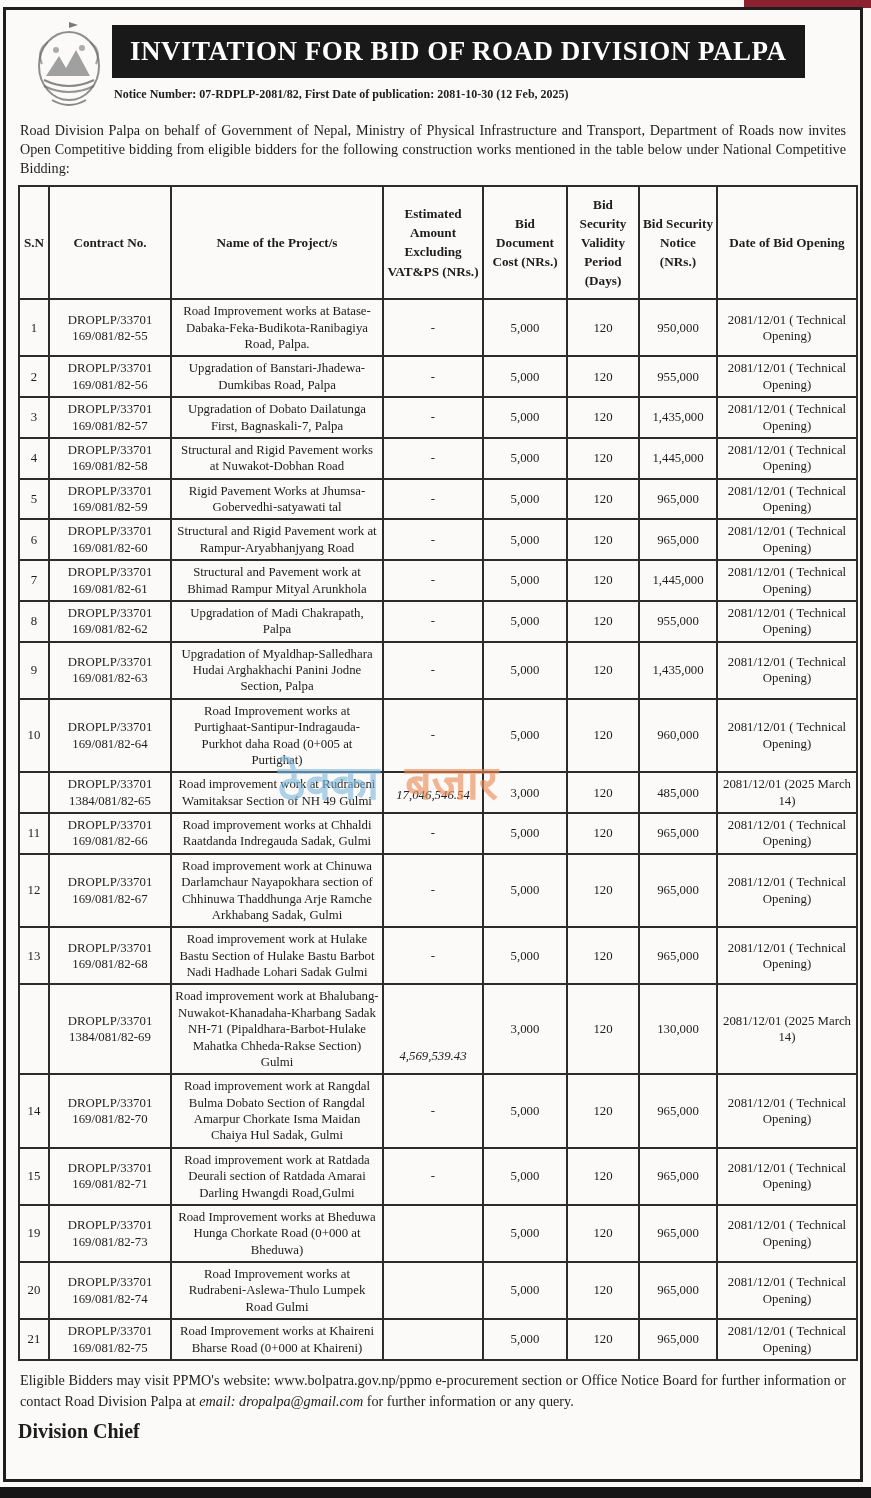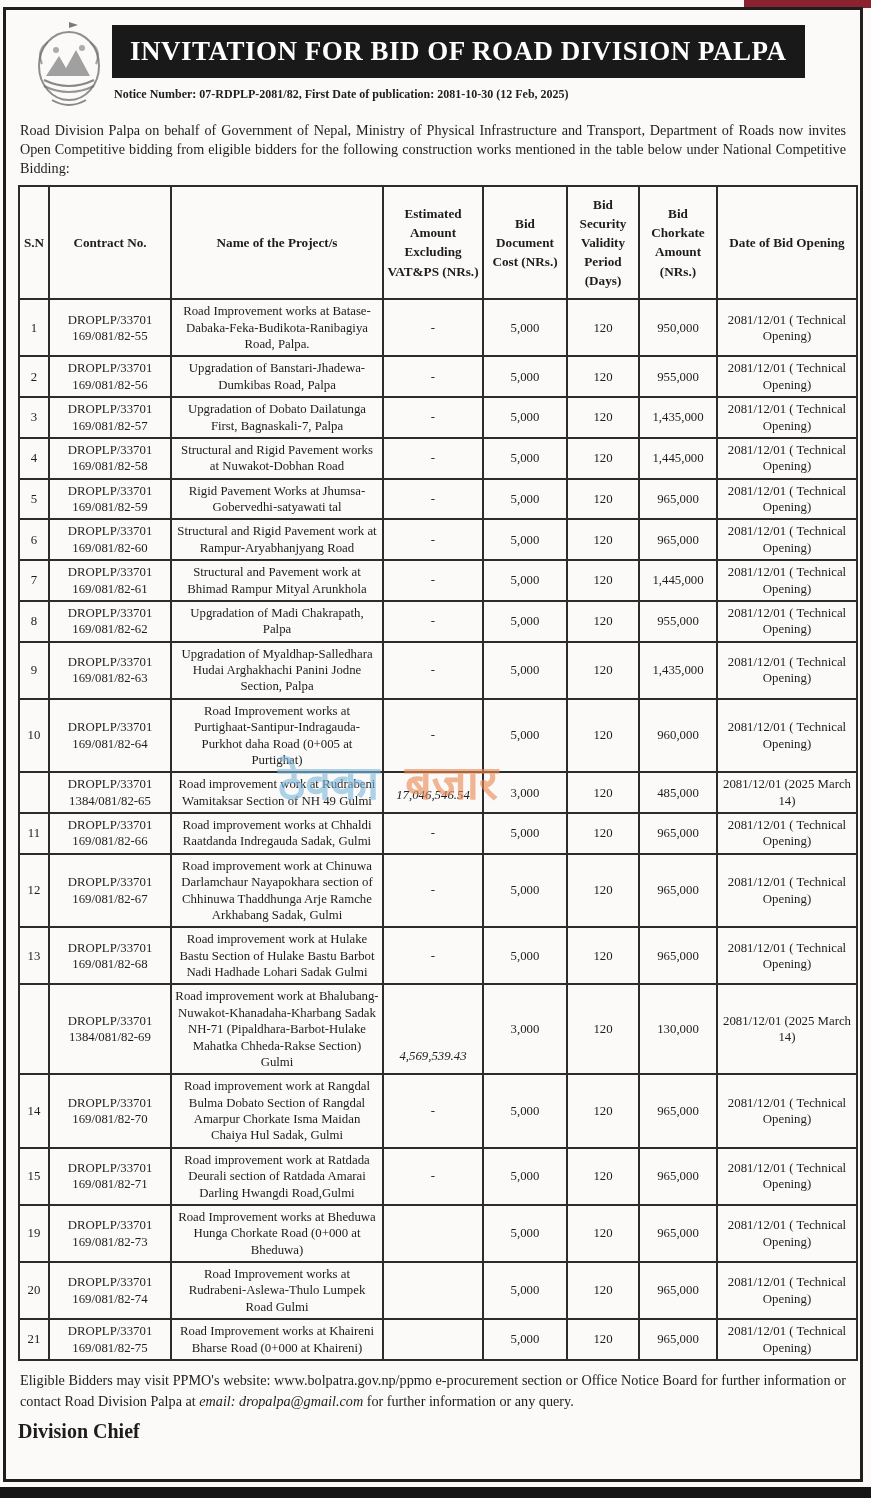--- a/index.html
+++ b/index.html
@@ -145,21 +145,21 @@
           <col class="w-date">
       </colgroup>
       <thead>
           <tr>
             <th>S.N</th>
             <th>Contract No.</th>
             <th>Name of the Project/s</th>
             <th>Estimated Amount Excluding VAT&amp;PS (NRs.)</th>
             <th>Bid Document Cost (NRs.)</th>
             <th>Bid Security Validity Period (Days)</th>
-            <th>Bid Chorkate Amount (NRs.)</th>
+            <th>Bid Security Notice (NRs.)</th>
             <th>Date of Bid Opening</th>
           </tr>
         </thead>
       <tbody>
           <tr>
             <td class="c-sn">1</td>
             <td class="c-contract">DROPLP/33701
 169/081/82-55</td>
             <td class="c-project">Road Improvement works at Batase-Dabaka-Feka-Budikota-Ranibagiya Road, Palpa.</td>
             <td class="c-estimated">-</td>

